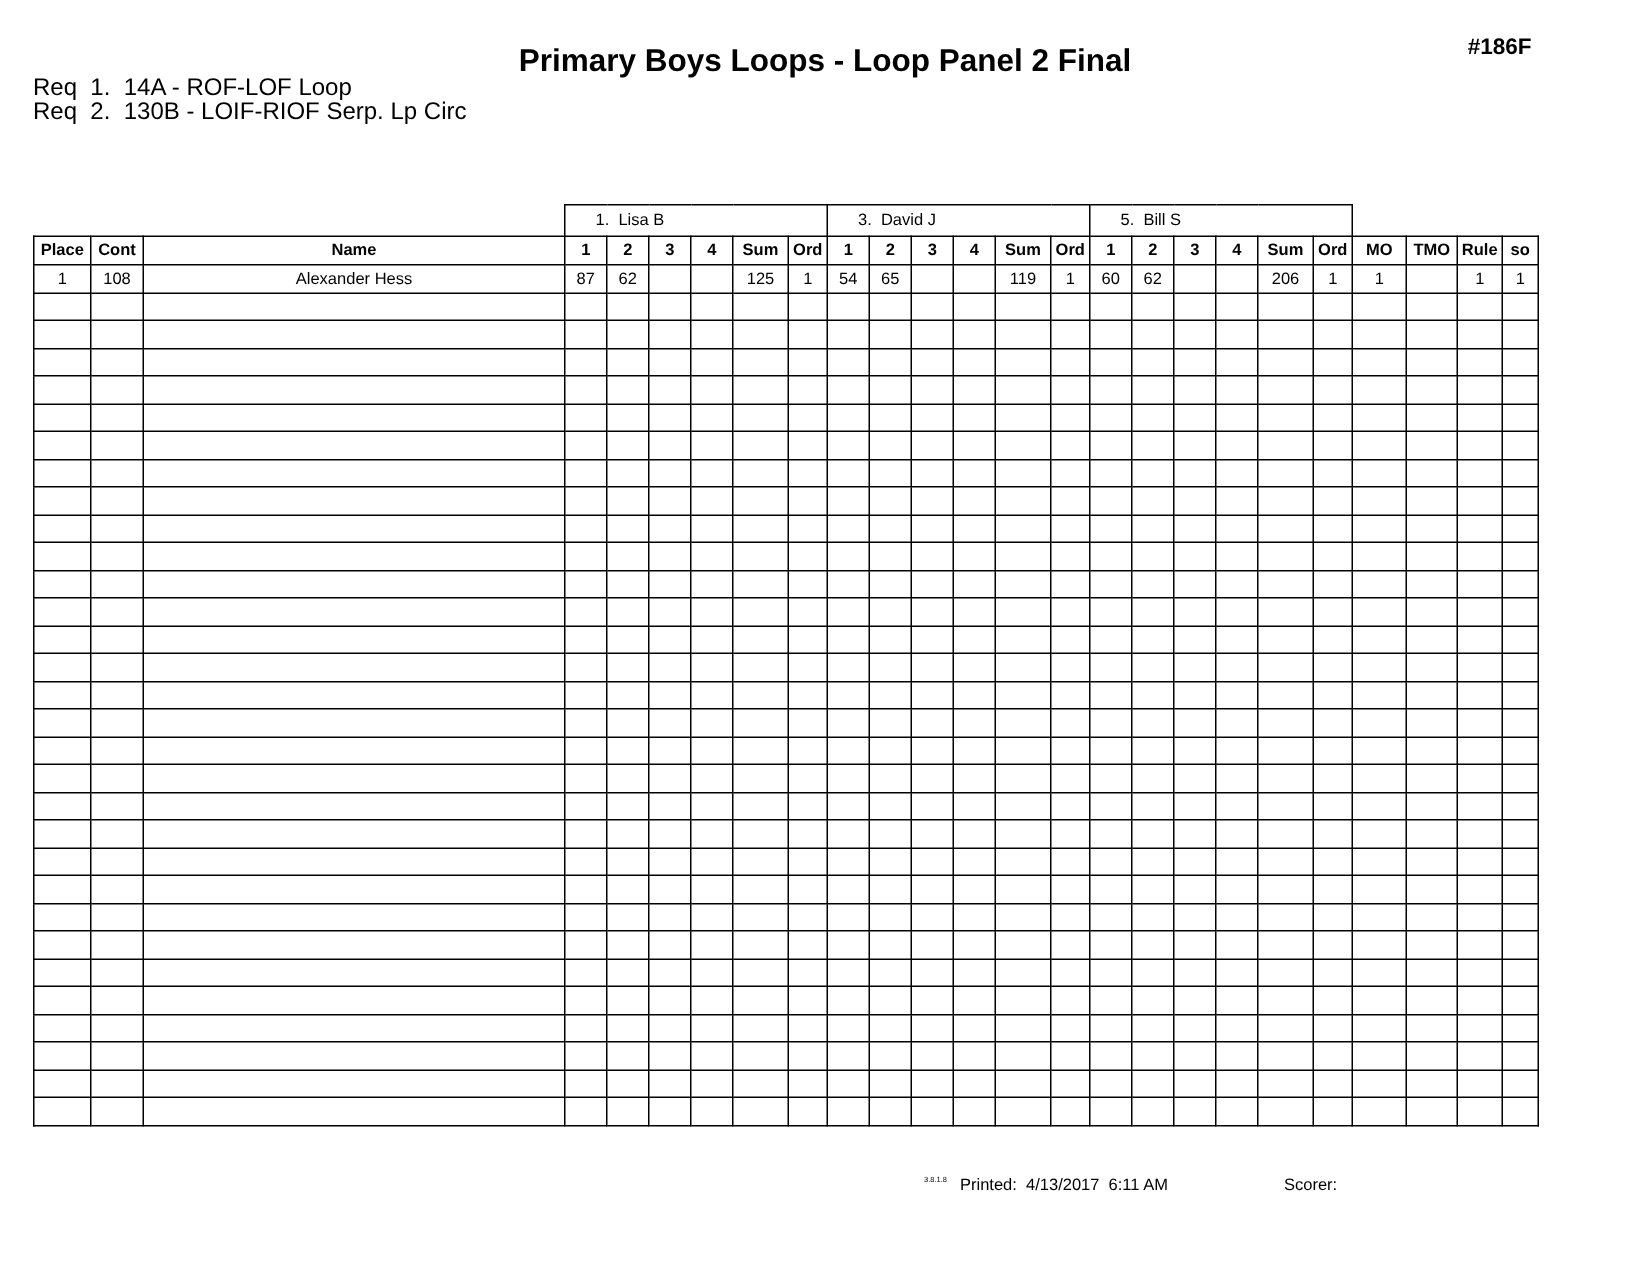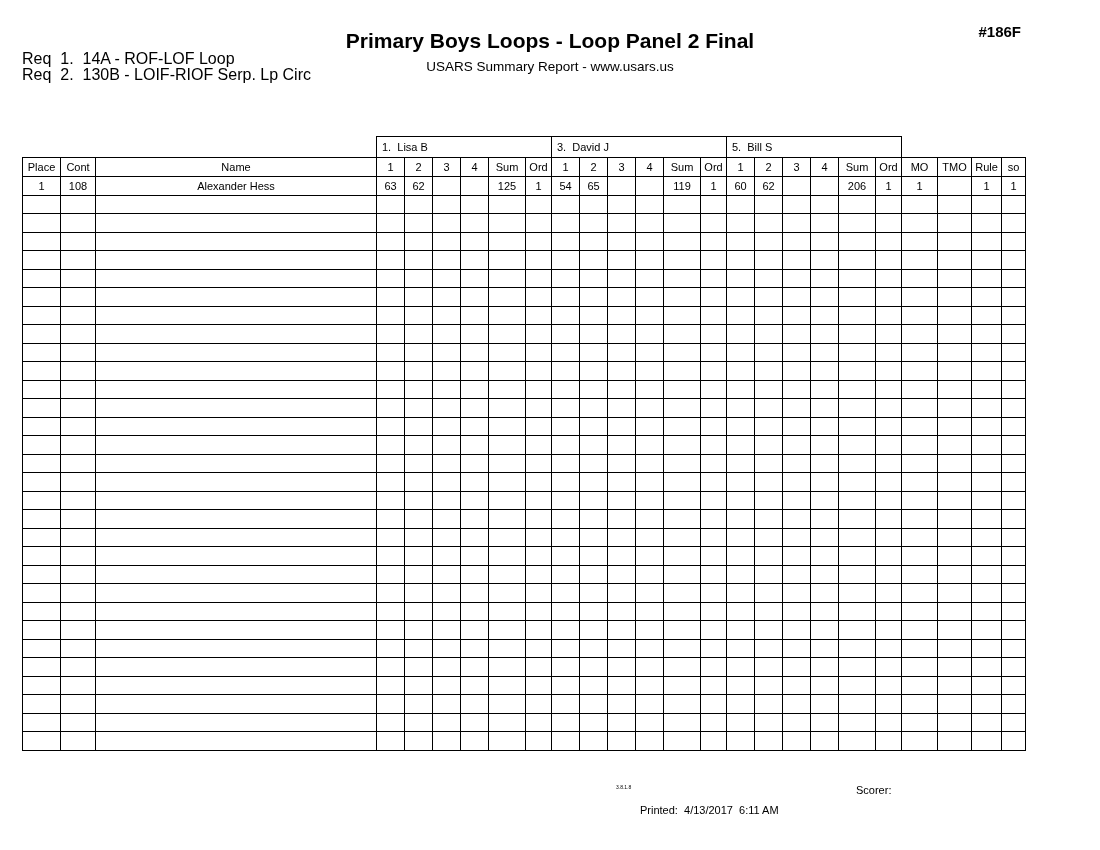--- a/index.html
+++ b/index.html
@@ -23,46 +23,45 @@
   table.score-table {
     position:absolute; left:22px; top:136px;
     border-collapse:collapse; table-layout:fixed;
   }
   .score-table th, .score-table td {
     border:1px solid #000; font-size:11px; font-weight:normal;
     height:18.5px; line-height:12px; padding:0 1px;
     overflow:hidden; white-space:pre; text-align:center; vertical-align:middle;
   }
   .judge-row td.blank { border:none; }
-  .judge-row td.judge-cell { text-align:left; padding-left:5px; height:21px; }
-  .header-row th { height:19px; }
+  .judge-row td.judge-cell { text-align:left; padding-left:20px; height:21px; }
+  .header-row th { height:19px;font-weight:bold; }
   .al { text-align:left; padding-left:4px; }
   .b { font-weight:bold; }
   .c-ord { border-left:4px solid #000; }
   .c-name { padding-left:6px; }
 
   
   .footer { position:absolute; left:0; top:784px; width:1100px; height:20px; font-size:11px; }
   .version-text { position:absolute; left:616px; top:0; font-size:5px; }
-  .printed-text { position:absolute; left:640px; top:0;margin-top:20px; }
+  .printed-text { position:absolute; left:640px; top:0; }
   .scorer-text { position:absolute; left:856px; top:0; }
 </style>
 </head>
 <body>
 
 <div class="page">
 
   <div class="req-block">
     <div class="pre">Req  1.  14A - ROF-LOF Loop</div>
     <div class="pre">Req  2.  130B - LOIF-RIOF Serp. Lp Circ</div>
   </div>
 
   <div class="title-block">
     <div class="event-line pre">Primary Boys Loops - Loop Panel 2 Final</div>
-    <div class="subtitle-line pre">USARS Summary Report - www.usars.us</div>
   </div>
 
   <div class="report-number">#186F</div>
 
   <table class="score-table">
     <colgroup>
       <col style="width:38px">
         <col style="width:35px">
         <col style="width:281px">
       <col style="width:28px">
@@ -126,21 +125,21 @@
         <th>TMO</th>
         <th class="al">Rule</th>
         <th>so</th>
       </tr>
     </thead>
     <tbody id="score-body">
         <tr>
           <td class="al b">1</td>
           <td class="al b">108</td>
           <td class="al b c-name">Alexander Hess</td>
-          <td class="al">63</td>
+          <td class="al">87</td>
           <td class="al">62</td>
           <td class="al"></td>
           <td class="al"></td>
           <td>125</td>
           <td class="c-ord b">1</td>
           <td class="al">54</td>
           <td class="al">65</td>
           <td class="al"></td>
           <td class="al"></td>
           <td>119</td>

